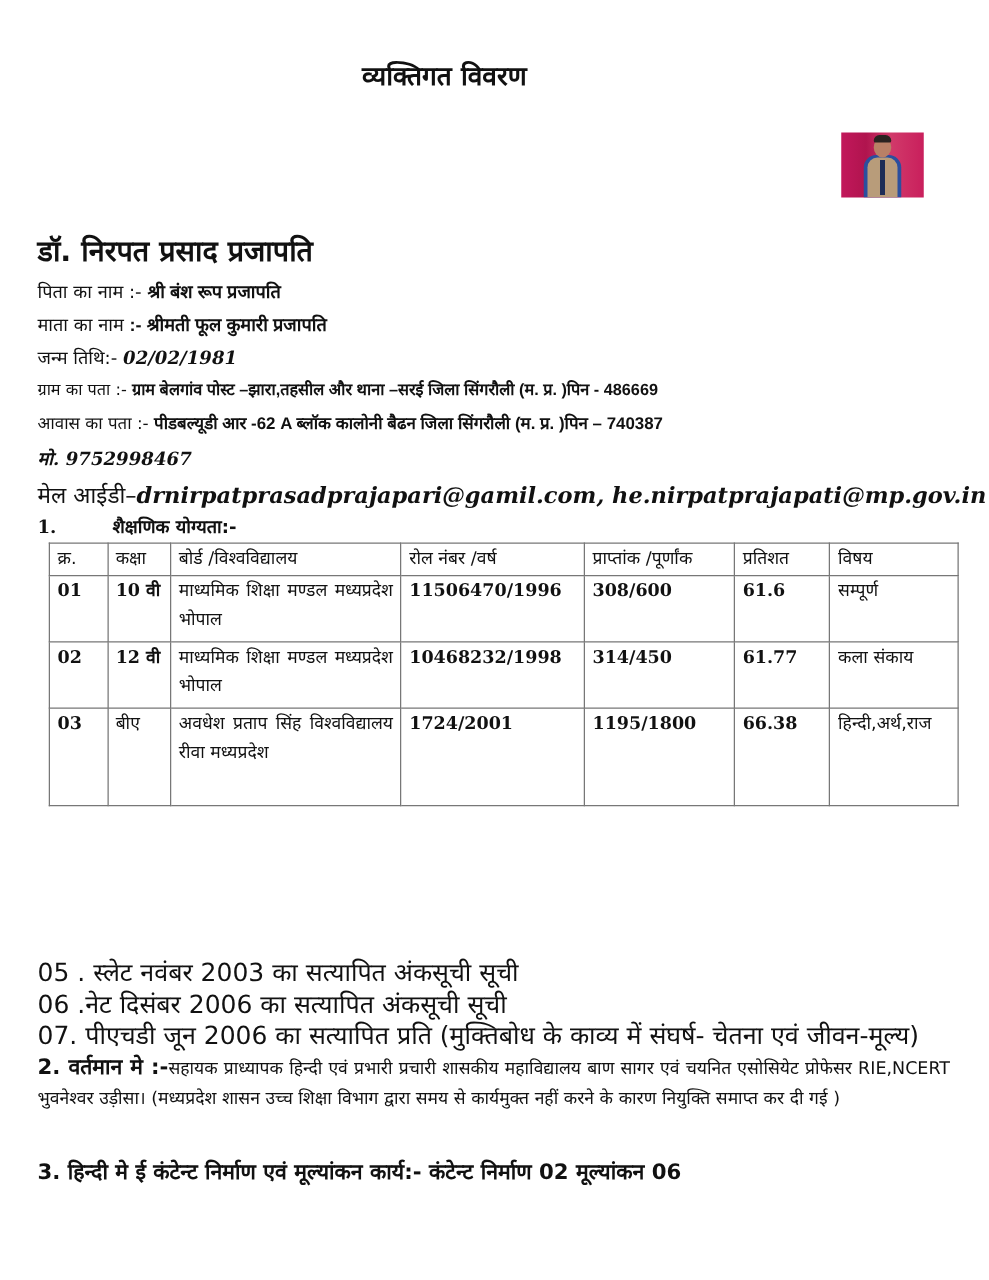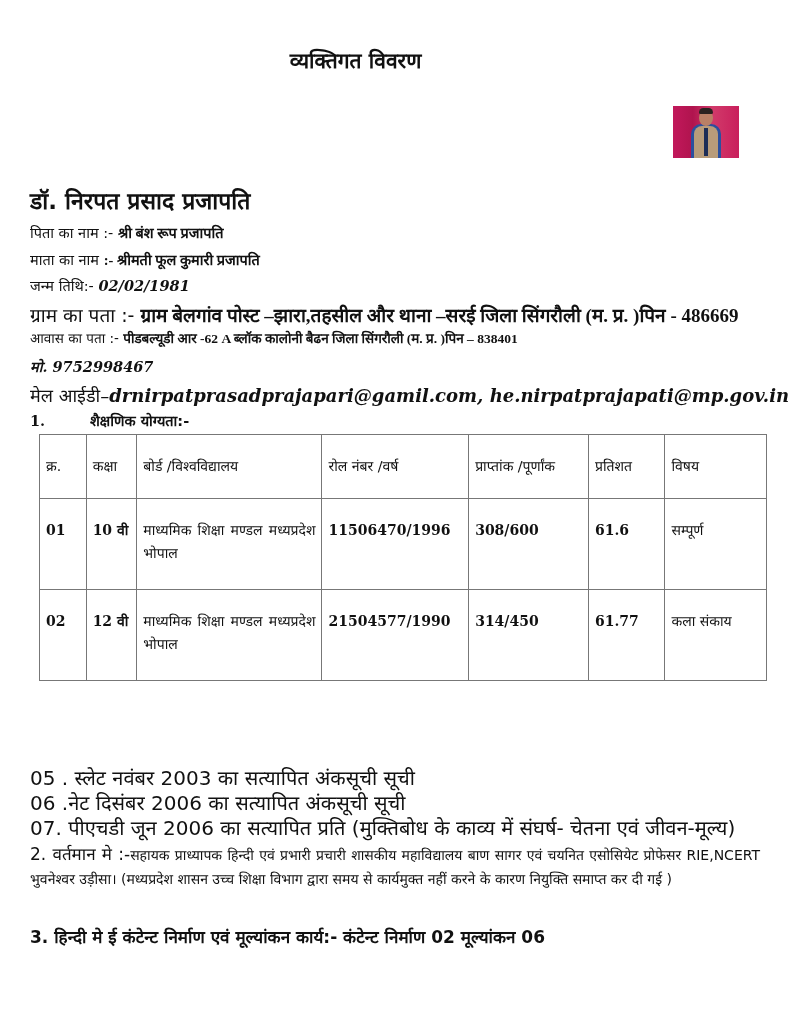--- a/index.html
+++ b/index.html
@@ -23,44 +23,44 @@
   .photo .tie { position: absolute; left: 31px; top: 22px; width: 4px; height: 28px; background: #1d2d56; }
   .photo .head { position: absolute; left: 26px; top: 4px; width: 14px; height: 16px; background: #b98066; border-radius: 50%; }
   .photo .hair { position: absolute; left: 26px; top: 2px; width: 14px; height: 6px; background: #2a2220; border-radius: 6px 6px 2px 2px; }
   .name {
     left: 30px; top: 184px; font-size: 23px; font-weight: bold;
     font-family: "DejaVu Sans", sans-serif;
   }
   .line { left: 30px; font-size: 14.5px; font-family: "DejaVu Sans", sans-serif; }
   .line .lbl { font-weight: normal; }
   .line .val { font-weight: bold; font-family: "DejaVu Serif", serif; font-style: italic; }
-  .line .valdeva { font-weight: bold; font-family: Liberation Serif, serif; }
+  .line .valdeva { font-weight: bold; font-family: Liberation Sans, sans-serif; }
   .sec1 { left: 30px; top: 410px; font-size: 14.5px; font-weight: bold; font-family: "DejaVu Sans", sans-serif; }
   .sec1 .num { display: inline-block; width: 60px; font-family: "DejaVu Serif", serif; }
 
   table.edu {
     position: absolute; left: 39px; top: 434px; width: 728px;
     border-collapse: collapse; font-size: 14px;
   }
   table.edu th, table.edu td {
-    border: 1px solid #777; vertical-align: top; padding: 20px 6px;
+    border: 1px solid #777; vertical-align: top; padding: 1px 6px;
     text-align: left; line-height: 23px;
   }
   table.edu th { font-weight: normal; font-family: "DejaVu Sans", sans-serif; height: 23px; }
   table.edu td.b { font-weight: bold; font-family: "DejaVu Serif", serif; margin-top: 13px; }
   table.edu td.dv { font-family: "DejaVu Sans", sans-serif; }
   table.edu td.board { text-align: justify; text-align-last: left; }
   .c1 { width: 34px; } .c2 { width: 38px; margin-top: 22px; } .c3 { width: 175px; } .c4 { width: 134px; }
   .c5 { width: 108px; } .c6 { width: 64px; } .c7 { width: 90px; }
   tr.r1 td, tr.r2 td { height: 50px; }
   tr.r3 td, tr.r4 td { height: 75px; }
 
   .plain { left: 30px; font-size: 20px; font-family: "DejaVu Sans", sans-serif; }
   .para { left: 30px; width: 730px; font-size: 14px; font-family: "DejaVu Sans", sans-serif; white-space: normal; line-height: 24px; text-align: justify; }
-  .para .hd { font-weight: normal; font-size: 17px; }
+  .para .hd { font-weight: bold; font-size: 17px; }
   .sec3 { left: 30px; top: 925px; font-size: 17px; font-weight: bold; font-family: "DejaVu Sans", sans-serif; }
 </style>
 </head>
 <body>
 
 <div class="abs title">व्यक्तिगत विवरण</div>
 
 <div class="abs photo">
   <div class="shirt"></div>
   <div class="vest"></div>
@@ -73,25 +73,25 @@
 
 <div class="abs line" style="top:222px">
   <span class="lbl">पिता का नाम :- </span><span class="valdeva">श्री बंश रूप प्रजापति</span>
 </div>
 <div class="abs line" style="top:249px">
   <span class="lbl">माता का नाम </span><span class="valdeva">:- श्रीमती फूल कुमारी प्रजापति</span>
 </div>
 <div class="abs line" style="top:275px">
   <span class="lbl">जन्म तिथि:- </span><span class="val">02/02/1981</span>
 </div>
-<div class="abs line" style="top:302px; font-size:19px">
+<div class="abs line" style="top:302px; font-size:13px">
   <span class="lbl">ग्राम का पता :- </span><span class="valdeva">ग्राम बेलगांव पोस्ट –झारा,तहसील और थाना –सरई  जिला सिंगरौली (म.  प्र. )पिन - 486669</span>
 </div>
 <div class="abs line" style="top:329px; font-size:13.5px">
-  <span class="lbl">आवास का पता :- </span><span class="valdeva">पीडबल्यूडी आर -62 A ब्लॉक कालोनी बैढन जिला सिंगरौली (म.  प्र. )पिन – 838401</span>
+  <span class="lbl">आवास का पता :- </span><span class="valdeva">पीडबल्यूडी आर -62 A ब्लॉक कालोनी बैढन जिला सिंगरौली (म.  प्र. )पिन – 740387</span>
 </div>
 <div class="abs line" style="top:356px">
   <span class="val">मो. 9752998467</span>
 </div>
 <div class="abs line" style="top:383px; font-size:18px">
   <span class="lbl">मेल आईडी–</span><span class="val">drnirpatprasadprajapari@gamil.com, he.nirpatprajapati@mp.gov.in</span>
 </div>
 
 <div class="abs sec1">
   <span class="num">1.</span><span>शैक्षणिक योग्यता:-</span>
@@ -116,24 +116,33 @@
       <td class="dv board">माध्यमिक शिक्षा मण्डल मध्यप्रदेश भोपाल</td>
       <td class="b">11506470/1996</td>
       <td class="b">308/600</td>
       <td class="b">61.6</td>
       <td class="dv">सम्पूर्ण</td>
     </tr>
     <tr class="r2">
       <td class="b">02</td>
       <td class="b">12 वी</td>
       <td class="dv board">माध्यमिक शिक्षा मण्डल मध्यप्रदेश भोपाल</td>
-      <td class="b">21504577/1990</td>
+      <td class="b">10468232/1998</td>
       <td class="b">314/450</td>
       <td class="b">61.77</td>
       <td class="dv">कला संकाय</td>
+    </tr>
+    <tr class="r3">
+      <td class="b">03</td>
+      <td class="dv">बीए</td>
+      <td class="dv board">अवधेश प्रताप सिंह विश्वविद्यालय रीवा मध्यप्रदेश</td>
+      <td class="b">1724/2001</td>
+      <td class="b">1195/1800</td>
+      <td class="b">66.38</td>
+      <td class="dv">हिन्दी,अर्थ,राज</td>
     </tr>
   </tbody>
 </table>
 
 <div class="abs plain" style="top:764px">05 . स्लेट नवंबर 2003 का सत्यापित अंकसूची सूची</div>
 <div class="abs plain" style="top:789px">06 .नेट दिसंबर 2006 का सत्यापित अंकसूची सूची</div>
 <div class="abs plain" style="top:814px">07. पीएचडी जून 2006 का सत्यापित प्रति (मुक्तिबोध के काव्य में संघर्ष- चेतना एवं जीवन-मूल्य)</div>
 
 <div class="abs para" style="top:842px">
   <span class="hd">2. वर्तमान मे :-</span><span>सहायक प्राध्यापक हिन्दी एवं प्रभारी प्रचारी शासकीय महाविद्यालय  बाण सागर  एवं चयनित एसोसियेट प्रोफेसर RIE,NCERT भुवनेश्वर उड़ीसा। (मध्यप्रदेश शासन उच्च शिक्षा विभाग द्वारा समय से कार्यमुक्त नहीं करने के कारण नियुक्ति समाप्त कर दी  गई )</span>

